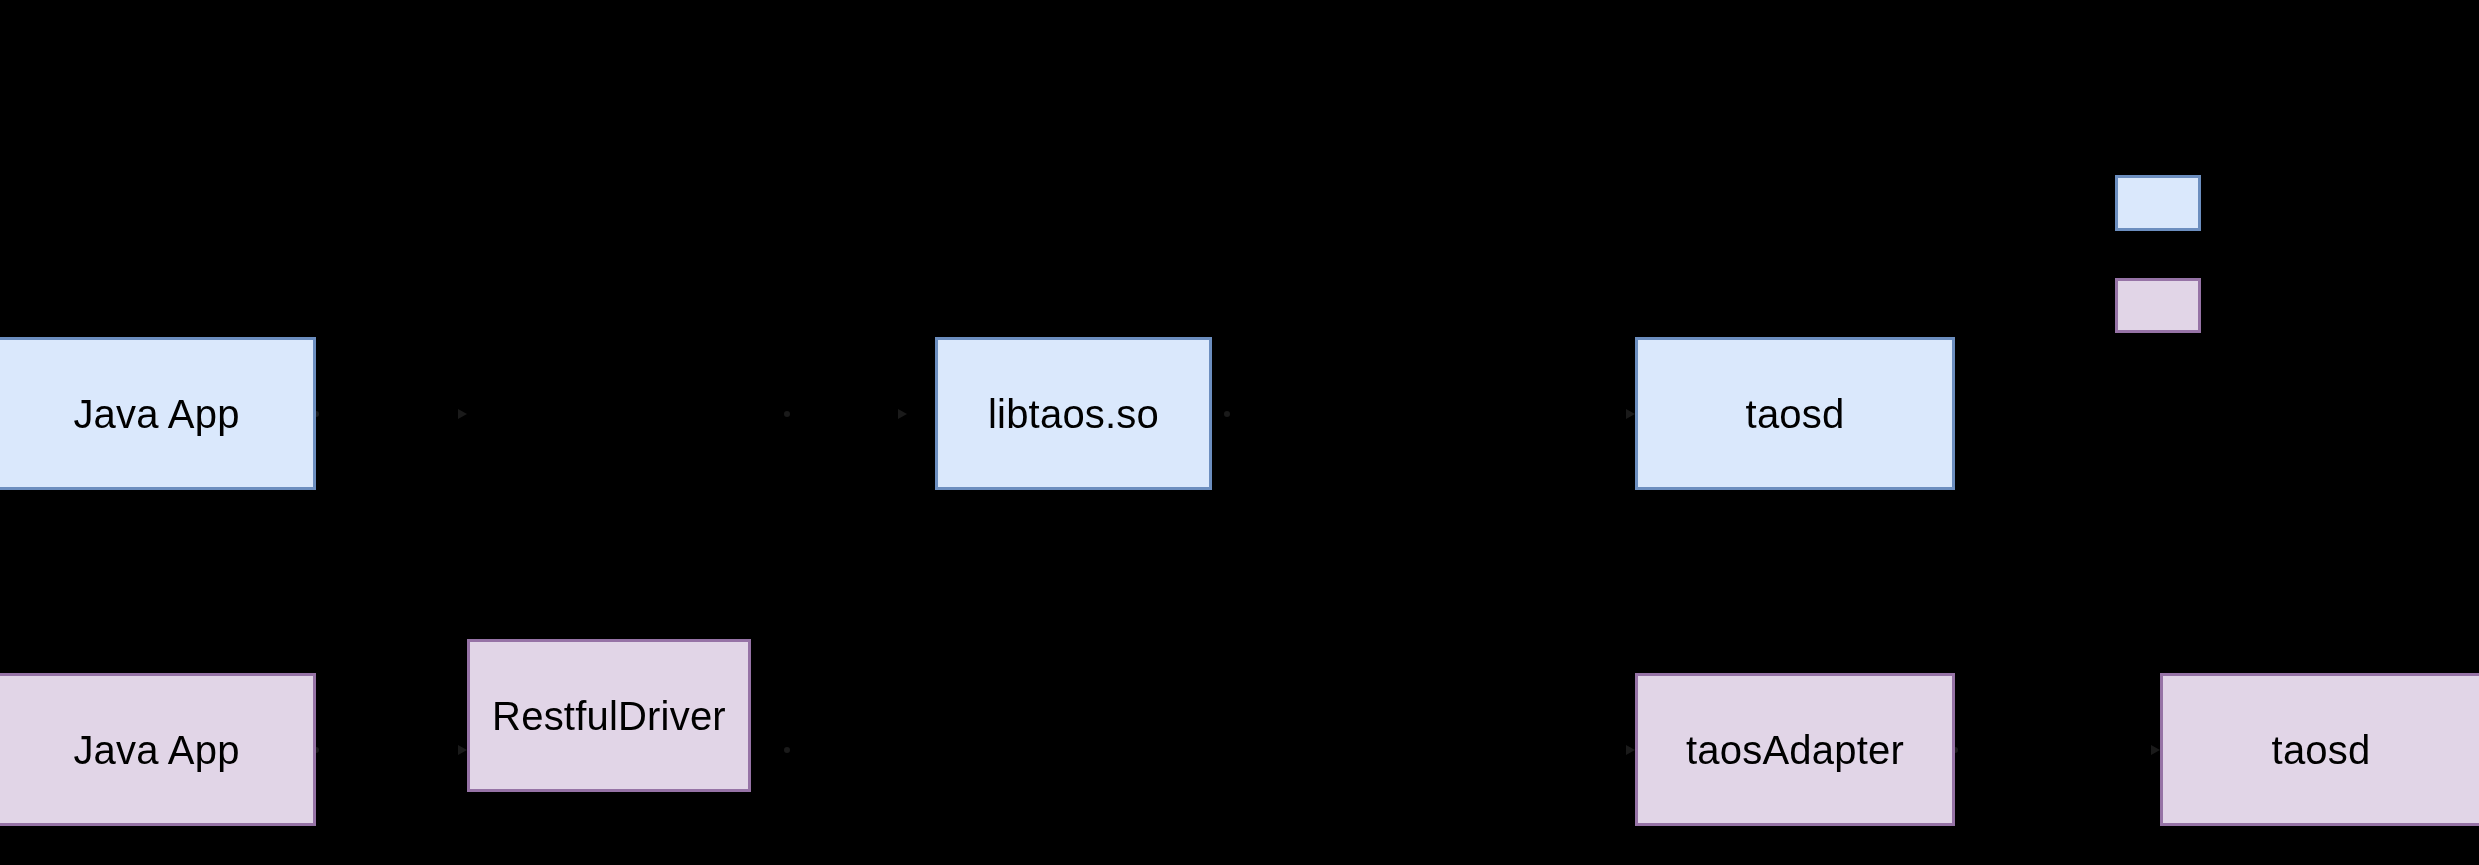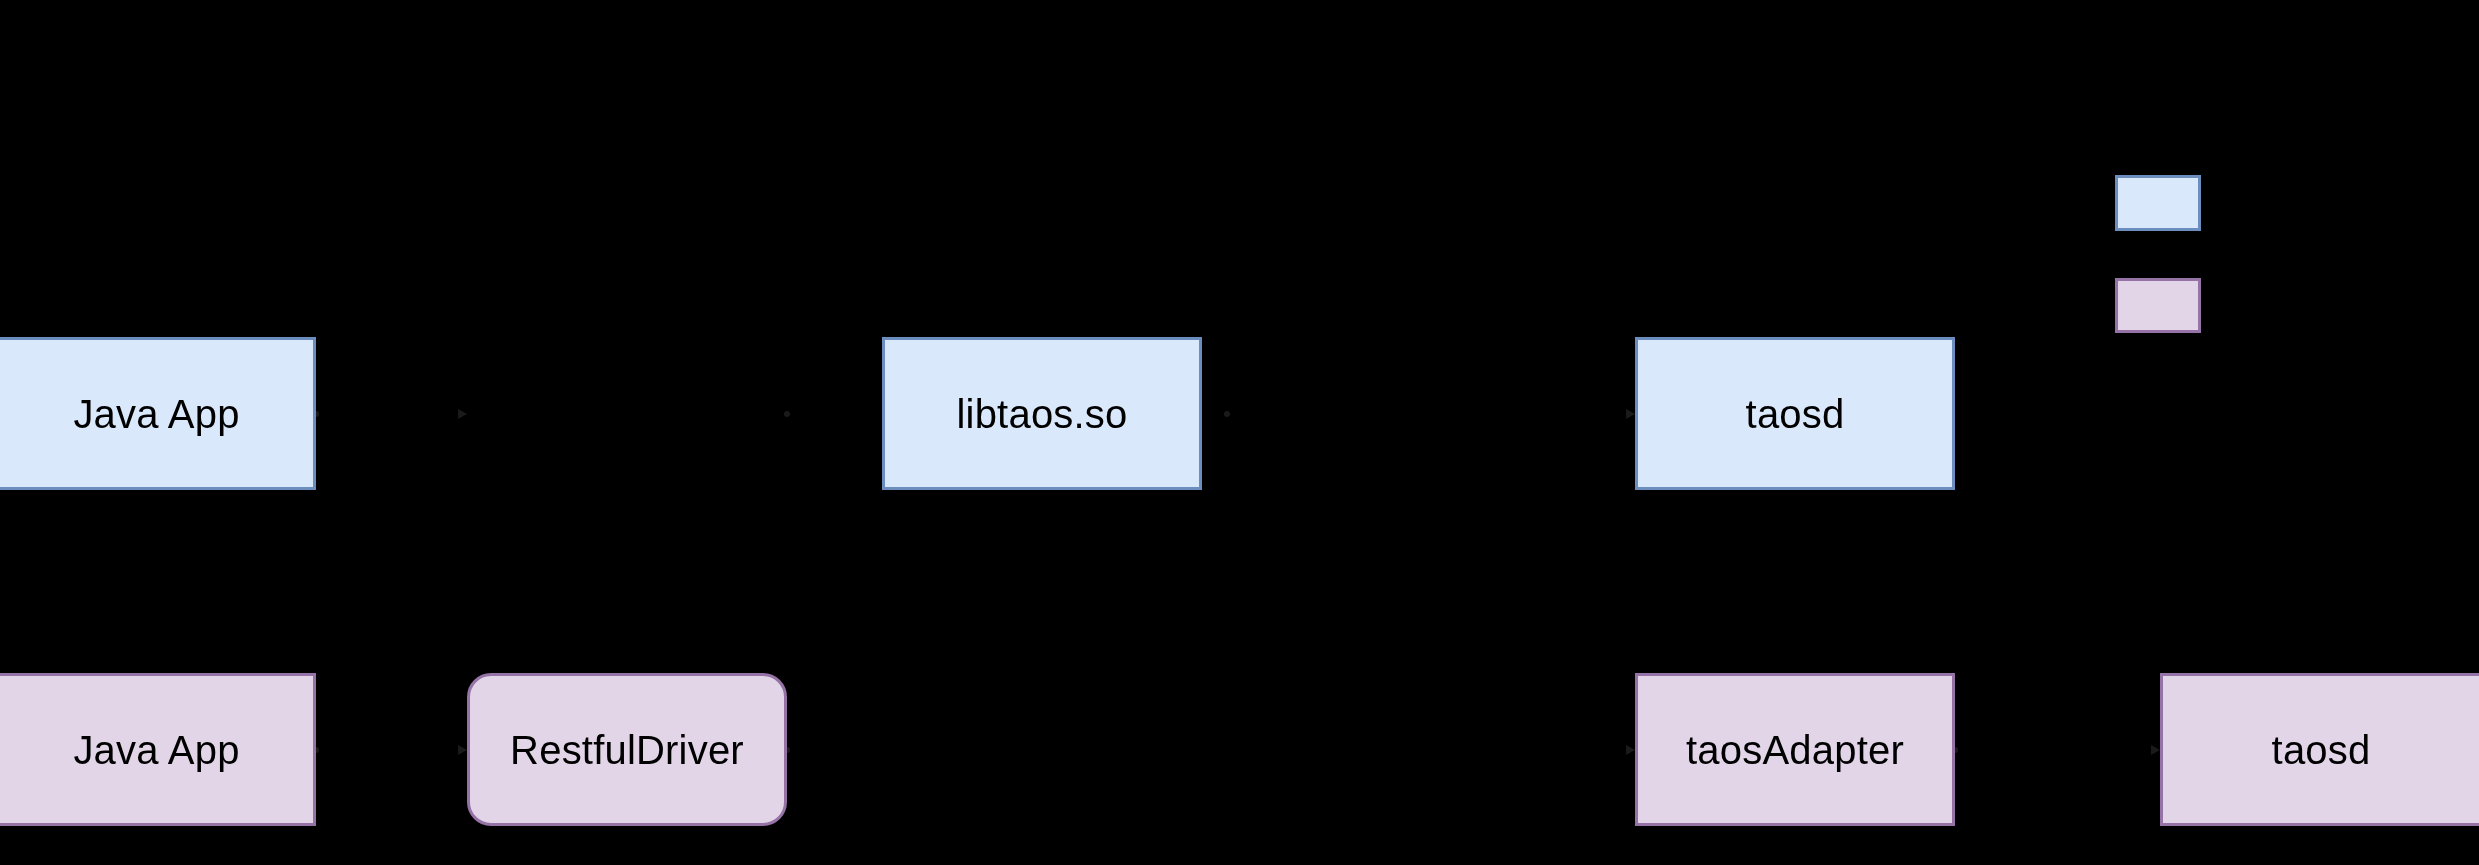--- a/index.html
+++ b/index.html
@@ -103,30 +103,30 @@
     <div class="arrowhead" style="left: 458px; top: 745px;"></div>
     <div class="connector" style="left: 787px; top: 749px; width: 848px;"></div>
     <div class="arrowtail" style="left: 784px; top: 747px;"></div>
     <div class="arrowhead" style="left: 1626px; top: 745px;"></div>
     <div class="connector" style="left: 1955px; top: 749px; width: 205px;"></div>
     <div class="arrowtail" style="left: 1952px; top: 747px;"></div>
     <div class="arrowhead" style="left: 2151px; top: 745px;"></div>
     <div class="node native clip-left" style="left: 0px; top: 337px; width: 316px; height: 153px;">
       <span>Java App</span>
     </div>
-    <div class="node native" style="left: 882px; top: 337px; width: 320px; height: 153px;">
+    <div class="node native" style="left: 935px; top: 337px; width: 277px; height: 153px;">
       <span>libtaos.so</span>
     </div>
     <div class="node native" style="left: 1635px; top: 337px; width: 320px; height: 153px;">
       <span>taosd</span>
     </div>
     <div class="node rest clip-left" style="left: 0px; top: 673px; width: 316px; height: 153px;">
       <span>Java App</span>
     </div>
-    <div class="node rest" style="left: 467px; top: 673px; width: 320px; height: 153px; border-radius: 24px;">
+    <div class="node rest" style="left: 467px; top: 639px; width: 284px; height: 153px;">
       <span>RestfulDriver</span>
     </div>
     <div class="node rest" style="left: 1635px; top: 673px; width: 320px; height: 153px;">
       <span>taosAdapter</span>
     </div>
     <div class="node rest clip-right" style="left: 2160px; top: 673px; width: 319px; height: 153px;">
       <span>taosd</span>
     </div>
     <div class="legend-swatch native" style="left: 2115px; top: 175px; width: 86px; height: 56px;"></div>
     <div class="legend-swatch rest" style="left: 2115px; top: 278px; width: 86px; height: 55px;"></div>

